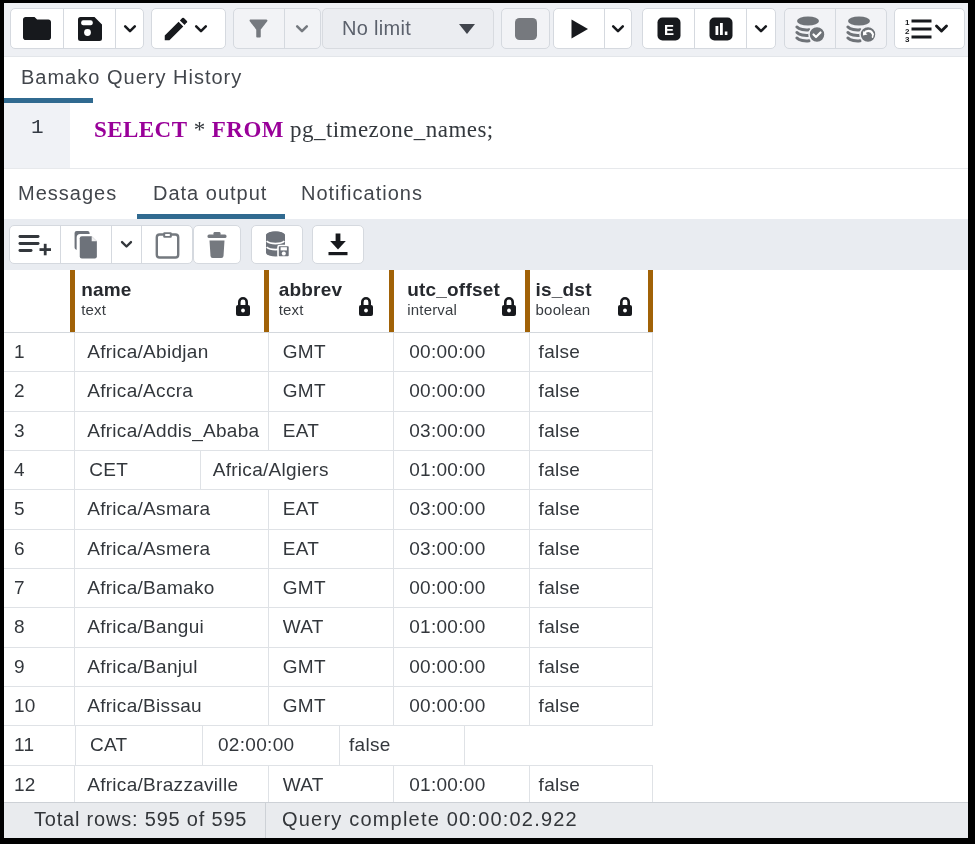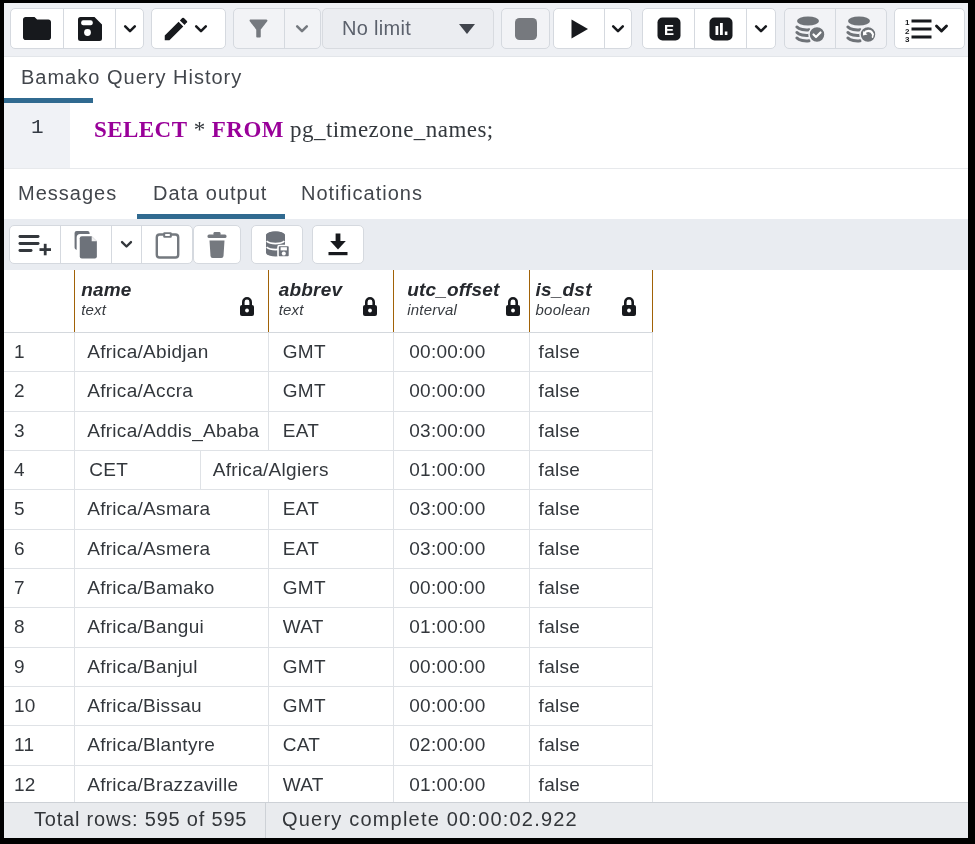--- a/index.html
+++ b/index.html
@@ -23,21 +23,21 @@
 #code{position:absolute;left:90px;top:114px;font-family:Liberation Serif, serif;
   font-size:23px;letter-spacing:0.45px;color:#33383d;white-space:pre;}
 #code b{color:#990099;font-weight:bold;}
 
 #tb2{position:absolute;left:0;top:216px;width:964px;height:51px;background:#e9ecf1;}
 .btng2{position:absolute;top:6px;height:39px;background:#fff;border:1px solid #d5d9df;
   border-radius:5px;box-sizing:border-box;display:flex;}
 
 #grid{position:absolute;left:0;top:267px;width:649px;}
 .hrow{display:flex;height:63px;box-sizing:border-box;border-bottom:1px solid #d4d8dd;}
-.hcell{box-sizing:border-box;border-right:1px solid #a16207;position:relative;font-style:italic;}
+.hcell{box-sizing:border-box;border-right:5px solid #a16207;position:relative;}
 .hname{font-weight:bold;font-size:19px;color:#26292e;position:absolute;top:9px;letter-spacing:0.2px;}
 .htype{font-size:15px;color:#383c41;position:absolute;top:31px;letter-spacing:0.2px;}
 .hlock{position:absolute;top:26px;}
 .drow{display:flex;height:39.33px;box-sizing:border-box;border-bottom:1px solid #dfe2e6;
   font-size:19px;color:#33373c;letter-spacing:0.3px;}
 .dcell{box-sizing:border-box;border-right:1px solid #dfe2e6;display:flex;align-items:center;}
 .c0{width:72px;}.c1{width:196px;}.c2{width:127px;}.c3{width:129px;}.c4{width:125px;}
 .c0{padding-left:10px;}.c1{padding-left:12px;}.c2{padding-left:14px;}.c3{padding-left:7px;margin-left:8px;}.c4{padding-left:9px;}
 
 #status{position:absolute;left:0;top:799px;width:964px;height:36px;background:#e9ebee;
@@ -370,21 +370,20 @@
       </div>
   <div class="drow">
         <div class="dcell c0">10</div>
         <div class="dcell c1">Africa/Bissau</div>
         <div class="dcell c2">GMT</div>
         <div class="dcell c3">00:00:00</div>
         <div class="dcell c4">false</div>
       </div>
   <div class="drow">
         <div class="dcell c0">11</div>
-        <div class="dcell c1">Africa/Blantyre</div>
         <div class="dcell c2">CAT</div>
         <div class="dcell c3">02:00:00</div>
         <div class="dcell c4">false</div>
       </div>
   <div class="drow">
         <div class="dcell c0">12</div>
         <div class="dcell c1">Africa/Brazzaville</div>
         <div class="dcell c2">WAT</div>
         <div class="dcell c3">01:00:00</div>
         <div class="dcell c4">false</div>

